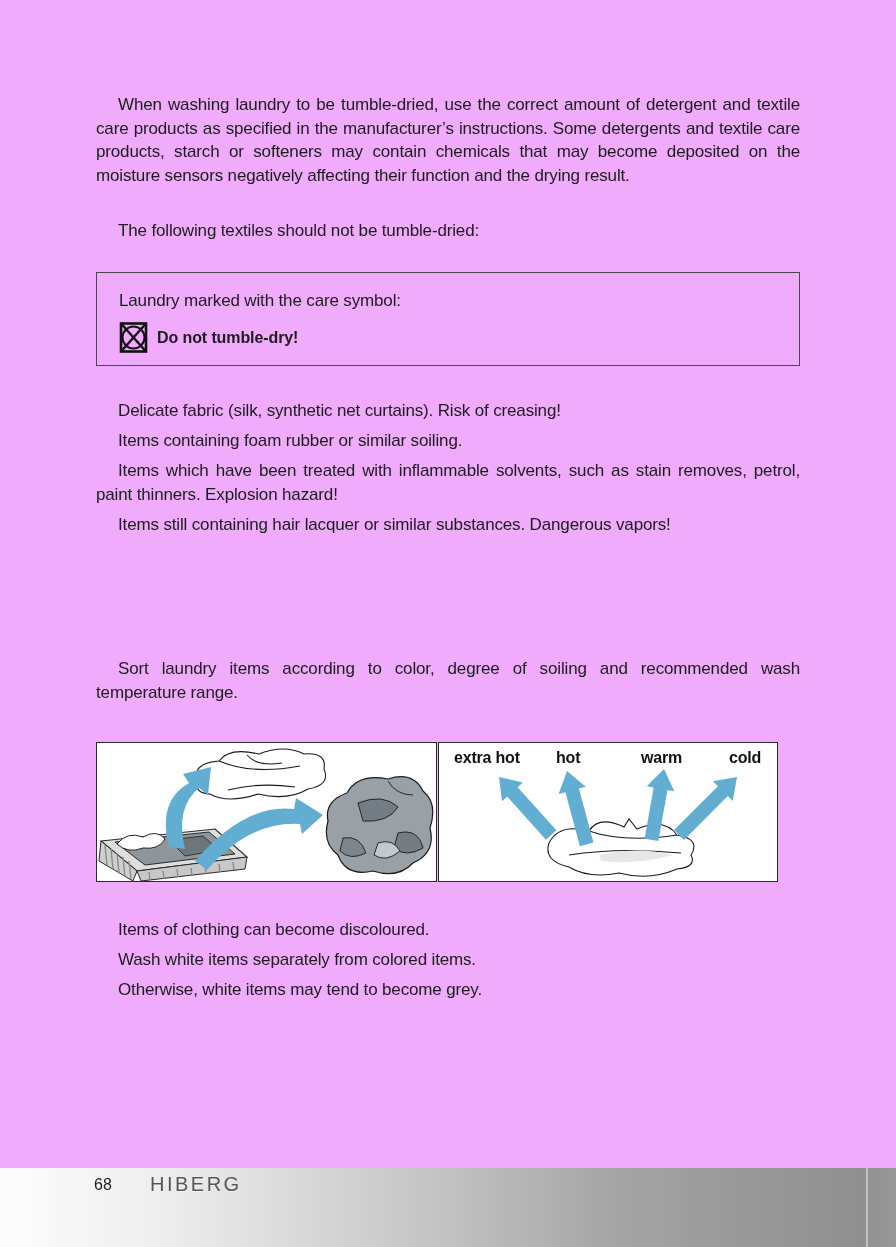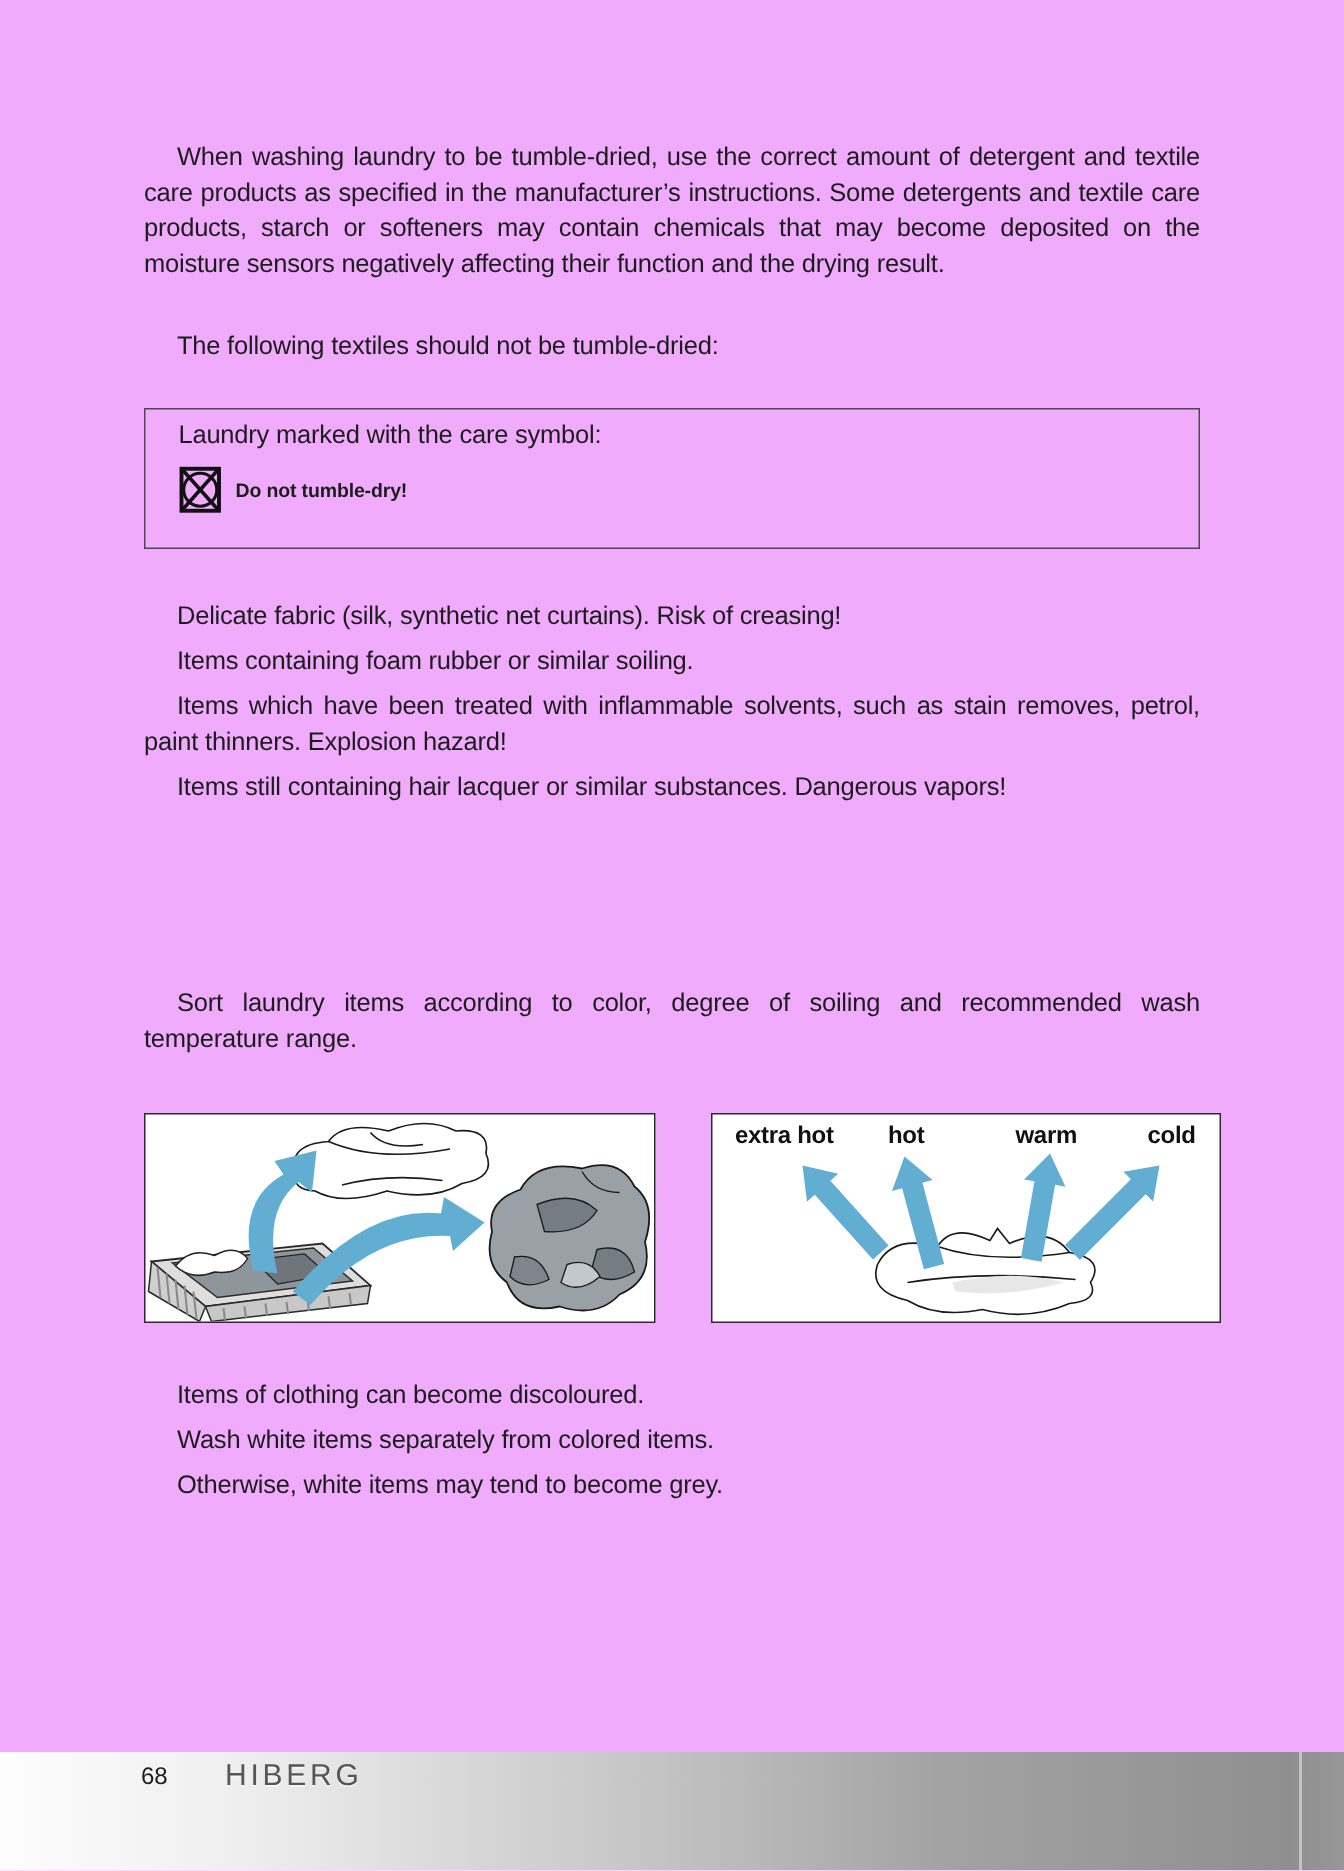--- a/index.html
+++ b/index.html
@@ -15,39 +15,39 @@
   .body-text{
     font-size:17px;line-height:23.5px;letter-spacing:-0.15px;
     text-align:justify;margin:0;
   }
   .indent{text-indent:22px;}
   .single{text-align:left;}
   
   .care-box{
     position:absolute;left:96px;top:272px;width:704px;height:94px;
     border:1px solid #4a4a4a;box-sizing:border-box;
-    padding:6px 20px 0 22px;
+    padding:17px 20px 0 22px;
   }
   .care-line1{font-size:17px;line-height:22px;margin:0;letter-spacing:-0.15px;}
   .care-line2{display:flex;align-items:center;gap:9px;margin-top:9px;}
-  .care-line2 .bold-text{font-size:13px;font-weight:bold;letter-spacing:-0.1px;}
+  .care-line2 .bold-text{font-size:16px;font-weight:bold;letter-spacing:-0.1px;}
   
   .li{margin:0 0 6.5px 0;}
   
   .heading{
     position:absolute;left:119px;top:620px;width:681px;
     font-size:17.5px;font-weight:bold;letter-spacing:-0.1px;margin:0;
   }
   
   .figure{
     position:absolute;top:742px;height:140px;
     border:1px solid #2b2b2b;box-sizing:border-box;background:#fff;
   }
   .figure-left{left:96px;width:341px;}
-  .figure-right{left:474px;width:340px;}
+  .figure-right{left:438px;width:340px;}
   .figure svg{display:block;width:100%;height:100%;}
   .temp-label{
     position:absolute;top:6px;
     font-size:16px;font-weight:bold;letter-spacing:-0.2px;color:#111;
     white-space:nowrap;
   }
   .tl-0{left:15px;} .tl-1{left:117px;} .tl-2{left:202px;} .tl-3{left:290px;}
   
   .footer{
     position:absolute;left:0;top:1168px;width:896px;height:79px;

